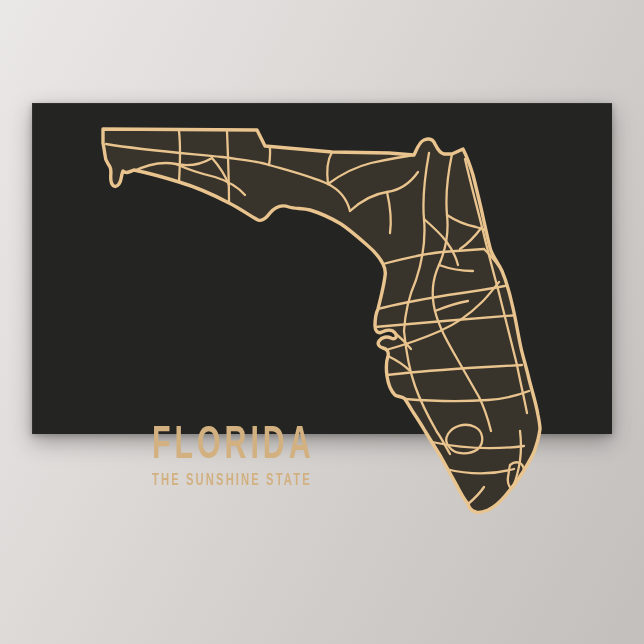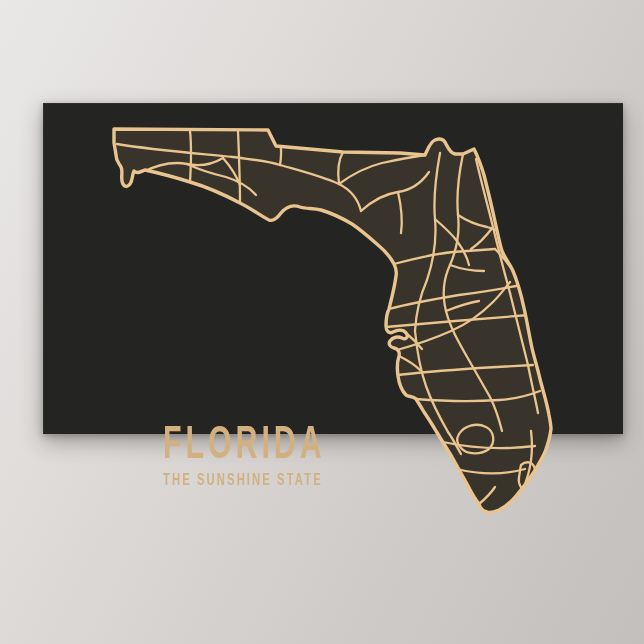--- a/index.html
+++ b/index.html
@@ -5,21 +5,21 @@
   html,body{margin:0;padding:0;}
   body{
     width:644px;height:644px;overflow:hidden;
     font-family:"Liberation Sans","DejaVu Sans",sans-serif;
   }
   .wall{
     position:relative;width:644px;height:644px;
     background:linear-gradient(118deg,var(--wall-top) 0%,#dedbd9 32%,#cfccca 66%,var(--wall-bottom) 100%);
   }
   .poster{
-    position:absolute;left:43px;top:103px;width:580px;height:331px;
+    position:absolute;left:32px;top:103px;width:580px;height:331px;
     background:var(--poster-background);
     box-shadow:0 8px 20px rgba(50,47,44,.38),0 2px 6px rgba(50,47,44,.30),inset 1px 1px 0 rgba(255,255,255,.05);
     text-align:center;
   }
   .map{position:absolute;left:0;top:0;width:580px;height:435px;}
   .outline{
     fill:var(--map-fill);
     stroke:var(--gold-line);
     stroke-width:3.4;
     stroke-linejoin:round;

